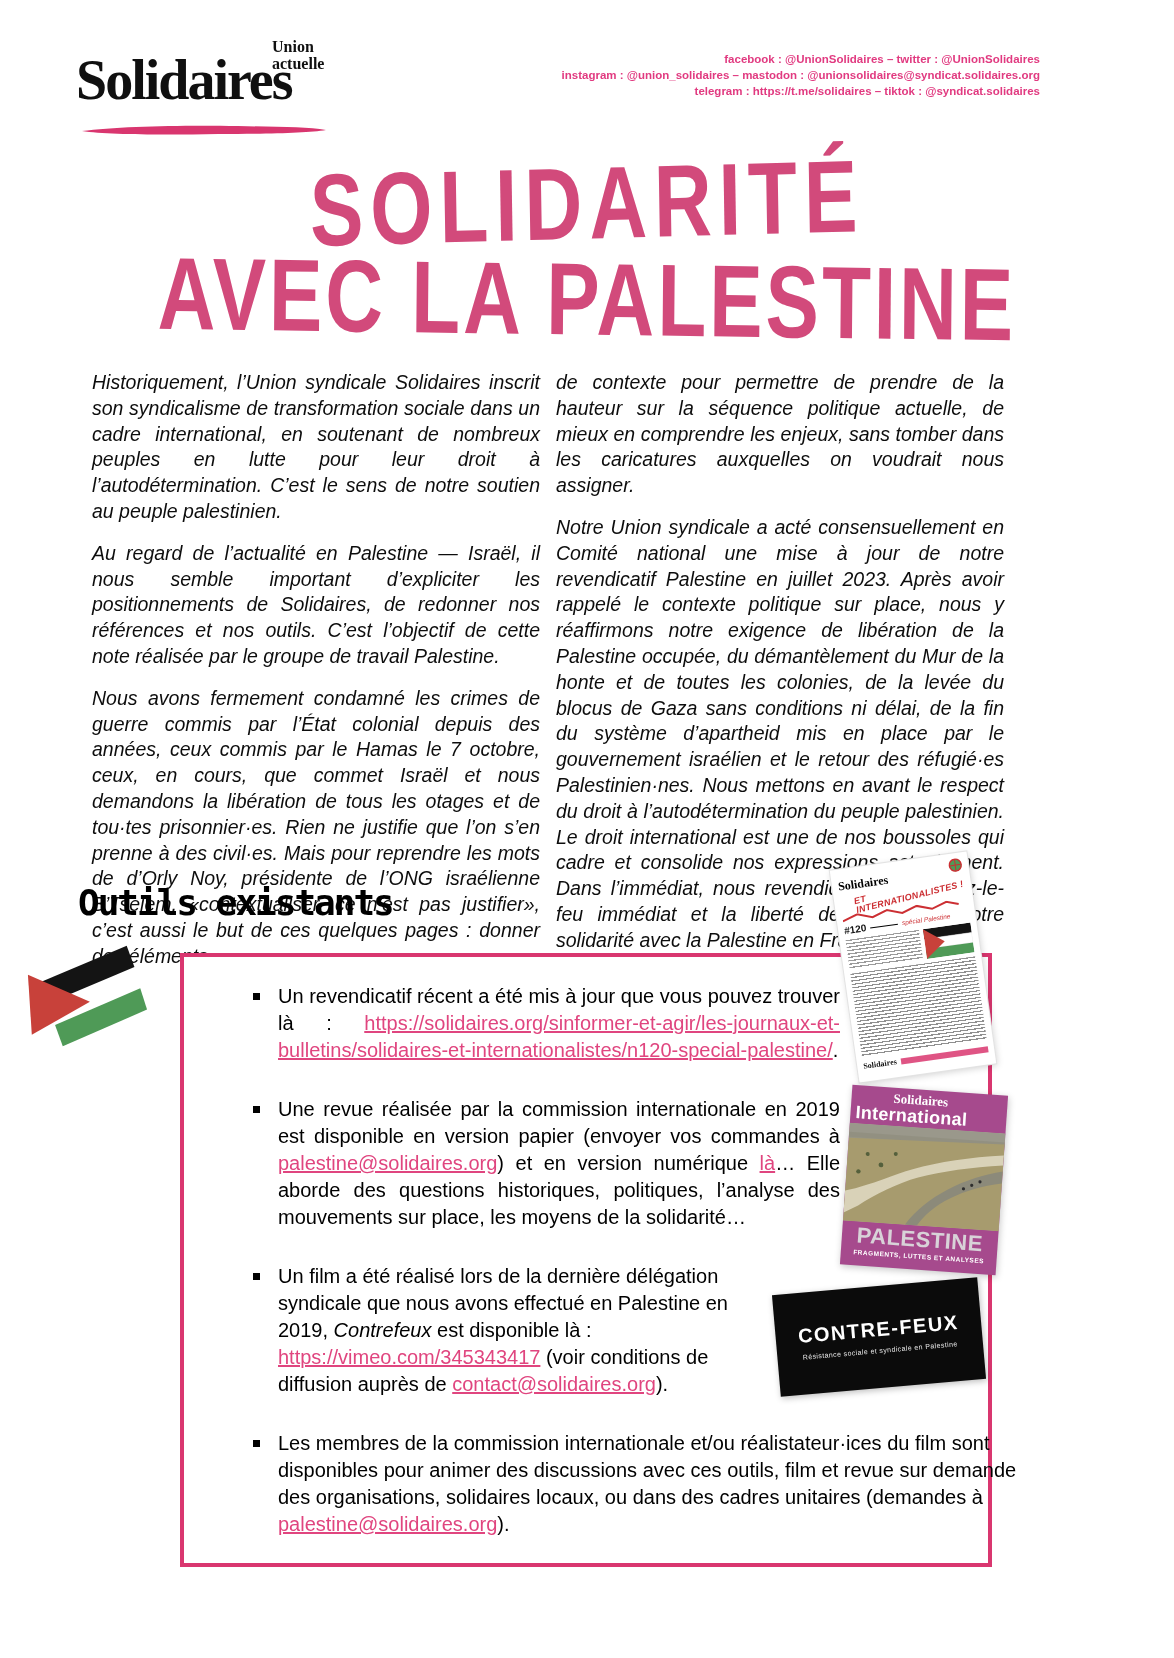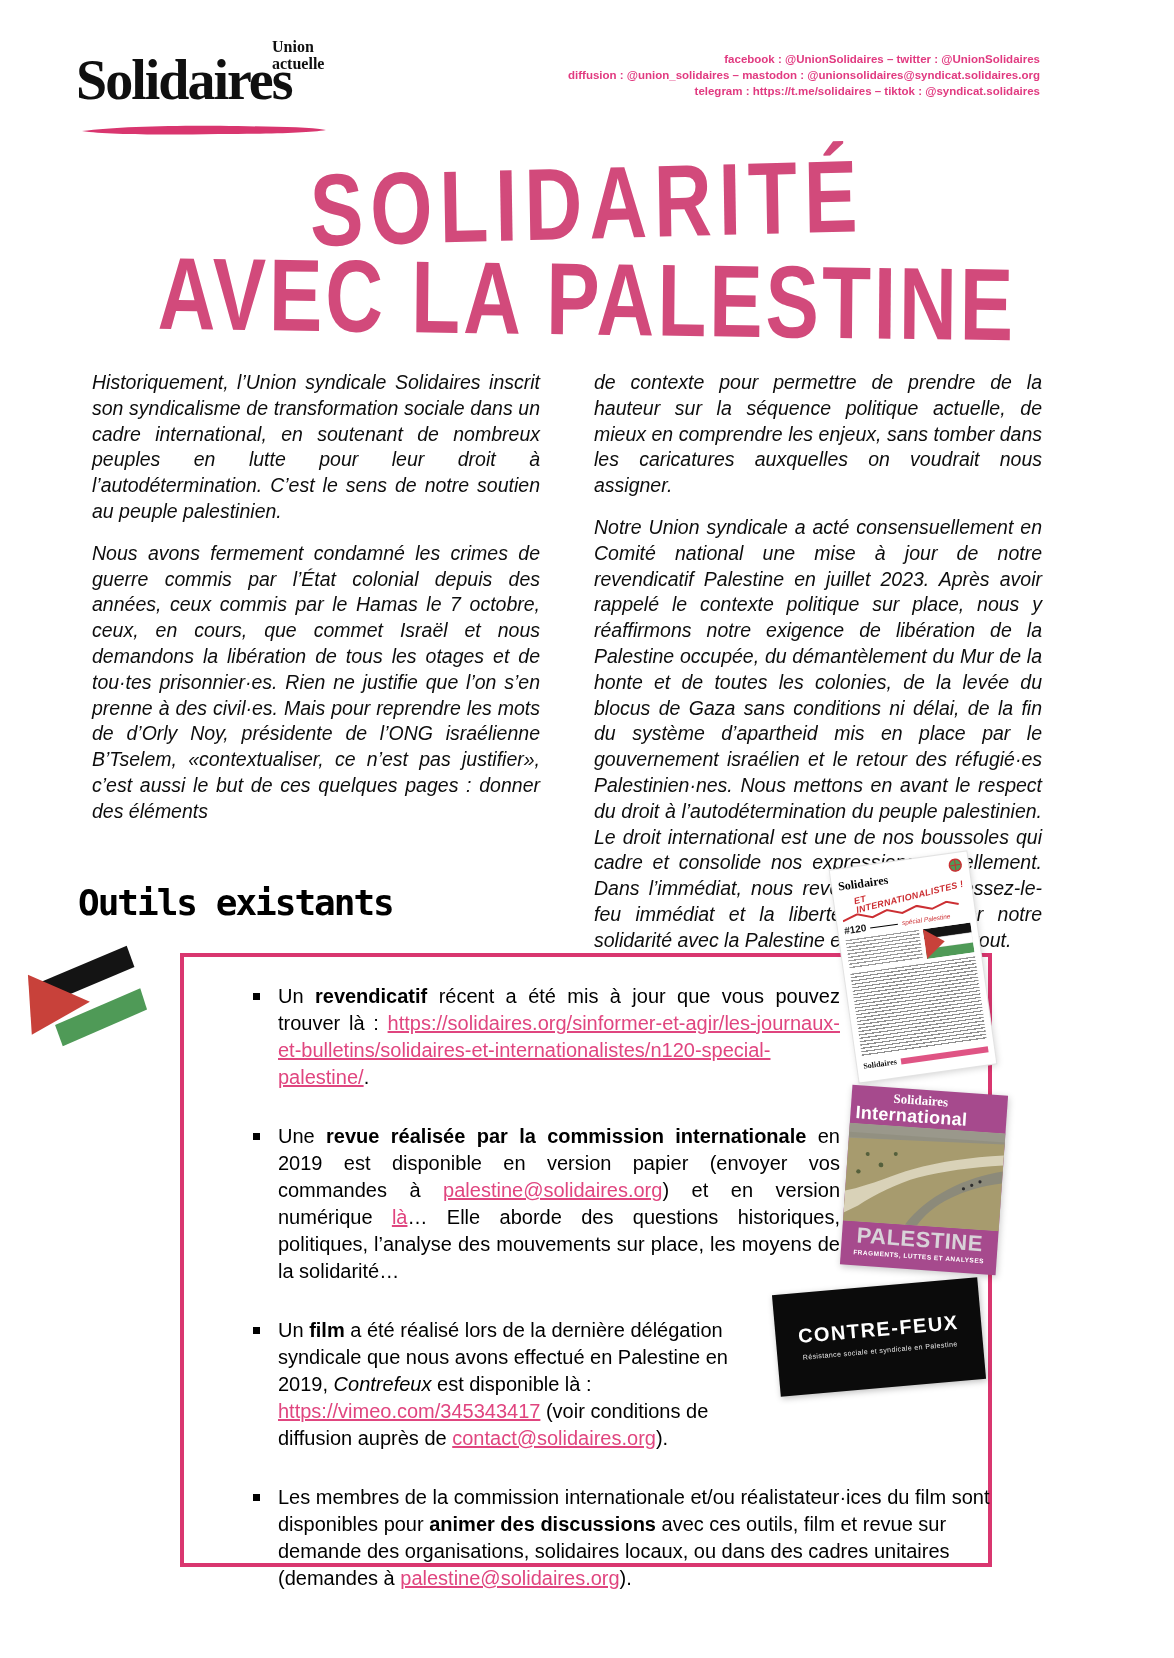--- a/index.html
+++ b/index.html
@@ -23,37 +23,37 @@
   .main-title .t-line{display:block;height:92px;letter-spacing:3px;font-size:80px;
         transform:scaleY(1.28);transform-origin:center;}
   .main-title .t1{transform:scaleY(1.28) rotate(-1.2deg);letter-spacing:7px;}
   .main-title .t2{transform:scaleY(1.28) rotate(0.6deg);margin-top:4px;}
 
   
   .intro-col{position:absolute;top:354px;width:480px;font:italic 19.5px/25.8px "Liberation Sans",sans-serif;
         text-align:justify;color:#0d0d0d;}
   .intro-col p{margin:16px;}
   #intro-col-1{left:76px;}
-  #intro-col-2{left:578px;}
+  #intro-col-2{left:540px;}
 
   
   .tools-heading{position:absolute;left:78px;top:882px;font-family:"DejaVu Sans Mono",monospace;
         font-weight:bold;font-size:36px;letter-spacing:-2px;color:#000;}
   .flag-icon{position:absolute;left:26px;top:938px;}
 
   .tools-box{position:absolute;left:180px;top:953px;width:804px;height:606px;background:#fff;
         border:4px solid var(--accent);}
   .tools-list{margin:26px 0 0 64px;padding:0;list-style:none;}
   .tools-list li{position:relative;padding-left:30px;font-size:20px;line-height:27px;margin-bottom:32px;color:#000;}
   .tools-list li::before{content:"";position:absolute;left:5px;top:10px;width:7px;height:7px;background:#000;}
   .b1,.b2{width:562px;text-align:justify;}
   .b3{width:468px;}
   .b4{width:748px;}
   .inline-link{color:var(--link);text-decoration:underline;overflow-wrap:anywhere;text-align:center;}
-  .seg-bold{font-weight:bold;}
+  .seg-bold{font-weight:normal;}
   .seg-italic{font-style:italic;}
 
   
   .newsletter{position:absolute;left:844px;top:860px;width:138px;height:214px;background:#fff;
         transform:rotate(-8deg);z-index:3;padding:7px 6px;box-sizing:border-box;
         box-shadow:0 0 0 1px #e3e3e3,1px 2px 7px rgba(0,0,0,.18);}
   .nl-row1{position:relative;height:15px;}
   .nl-brand{font:bold 12px/1 "Liberation Serif",serif;color:#000;}
   .nl-globe{position:absolute;right:0;top:-2px;}
   .nl-inter{display:inline-block;transform:rotate(-6deg);color:#cc2f33;font:bold italic 9px/1 "Liberation Sans",sans-serif;
@@ -100,32 +100,33 @@
     <div class="logo-tagline">Union actuelle</div>
     <div class="logo-word">Solidaires</div>
     <svg class="logo-underline" width="252" height="16" viewBox="0 0 252 16">
       <path d="M4 9 C 40 4, 110 3, 160 4 C 200 5, 230 5, 248 8 C 230 11, 190 12, 140 12 C 90 13, 30 13, 4 9 Z" fill="#d9366f"></path>
     </svg>
   </div>
 
   <div class="date-block">
     <div class="social-lines pink">
       <div>facebook : @UnionSolidaires – twitter : @UnionSolidaires</div>
-      <div>diffusion : @union_solidaires – mastodon : @unionsolidaires@syndicat.solidaires.org</div>
+      <div>instagram : @union_solidaires – mastodon : @unionsolidaires@syndicat.solidaires.org</div>
       <div>telegram : https://t.me/solidaires – tiktok : @syndicat.solidaires</div>
     </div>
   </div>
 
   <div class="main-title title-pink">
     <span class="t-line t1">SOLIDARITÉ</span>
     <span class="t-line t2">AVEC LA PALESTINE</span>
   </div>
 
   <div id="intro-col-1" class="intro-col">
     <p>Historiquement, l’Union syndicale Solidaires inscrit son syndicalisme de transformation sociale dans un cadre international, en soutenant de nombreux peuples en lutte pour leur droit à l’autodétermination. C’est le sens de notre soutien au peuple palestinien.</p>
+    <p>Au regard de l’actualité en Palestine — Israël, il nous semble important d’expliciter les positionnements de Solidaires, de redonner nos références et nos outils. C’est l’objectif de cette note réalisée par le groupe de travail Palestine.</p>
     <p>Nous avons fermement condamné les crimes de guerre commis par l’État colonial depuis des années, ceux commis par le Hamas le 7 octobre, ceux, en cours, que commet Israël et nous demandons la libération de tous les otages et de tou·tes prisonnier·es. Rien ne justifie que l’on s’en prenne à des civil·es. Mais pour reprendre les mots de d’Orly Noy, présidente de l’ONG israélienne B’Tselem, «contextualiser, ce n’est pas justifier», c’est aussi le but de ces quelques pages : donner des éléments</p>
   </div>
   <div id="intro-col-2" class="intro-col">
     <p>de contexte pour permettre de prendre de la hauteur sur la séquence politique actuelle, de mieux en comprendre les enjeux, sans tomber dans les caricatures auxquelles on voudrait nous assigner.</p>
     <p>Notre Union syndicale a acté consensuellement en Comité national une mise à jour de notre revendicatif Palestine en juillet 2023. Après avoir rappelé le contexte politique sur place, nous y réaffirmons notre exigence de libération de la Palestine occupée, du démantèlement du Mur de la honte et de toutes les colonies, de la levée du blocus de Gaza sans conditions ni délai, de la fin du système d’apartheid mis en place par le gouvernement israélien et le retour des réfugié·es Palestinien·nes. Nous mettons en avant le respect du droit à l’autodétermination du peuple palestinien. Le droit international est une de nos boussoles qui cadre et consolide nos expressions actuellement. Dans l’immédiat, nous revendiquons le cessez-le-feu immédiat et la liberté de manifester notre solidarité avec la Palestine en France et partout.</p>
   </div>
 
   <div class="tools-heading">Outils existants</div>
 
   <svg class="flag-icon" width="122" height="116" viewBox="0 0 126 116">

